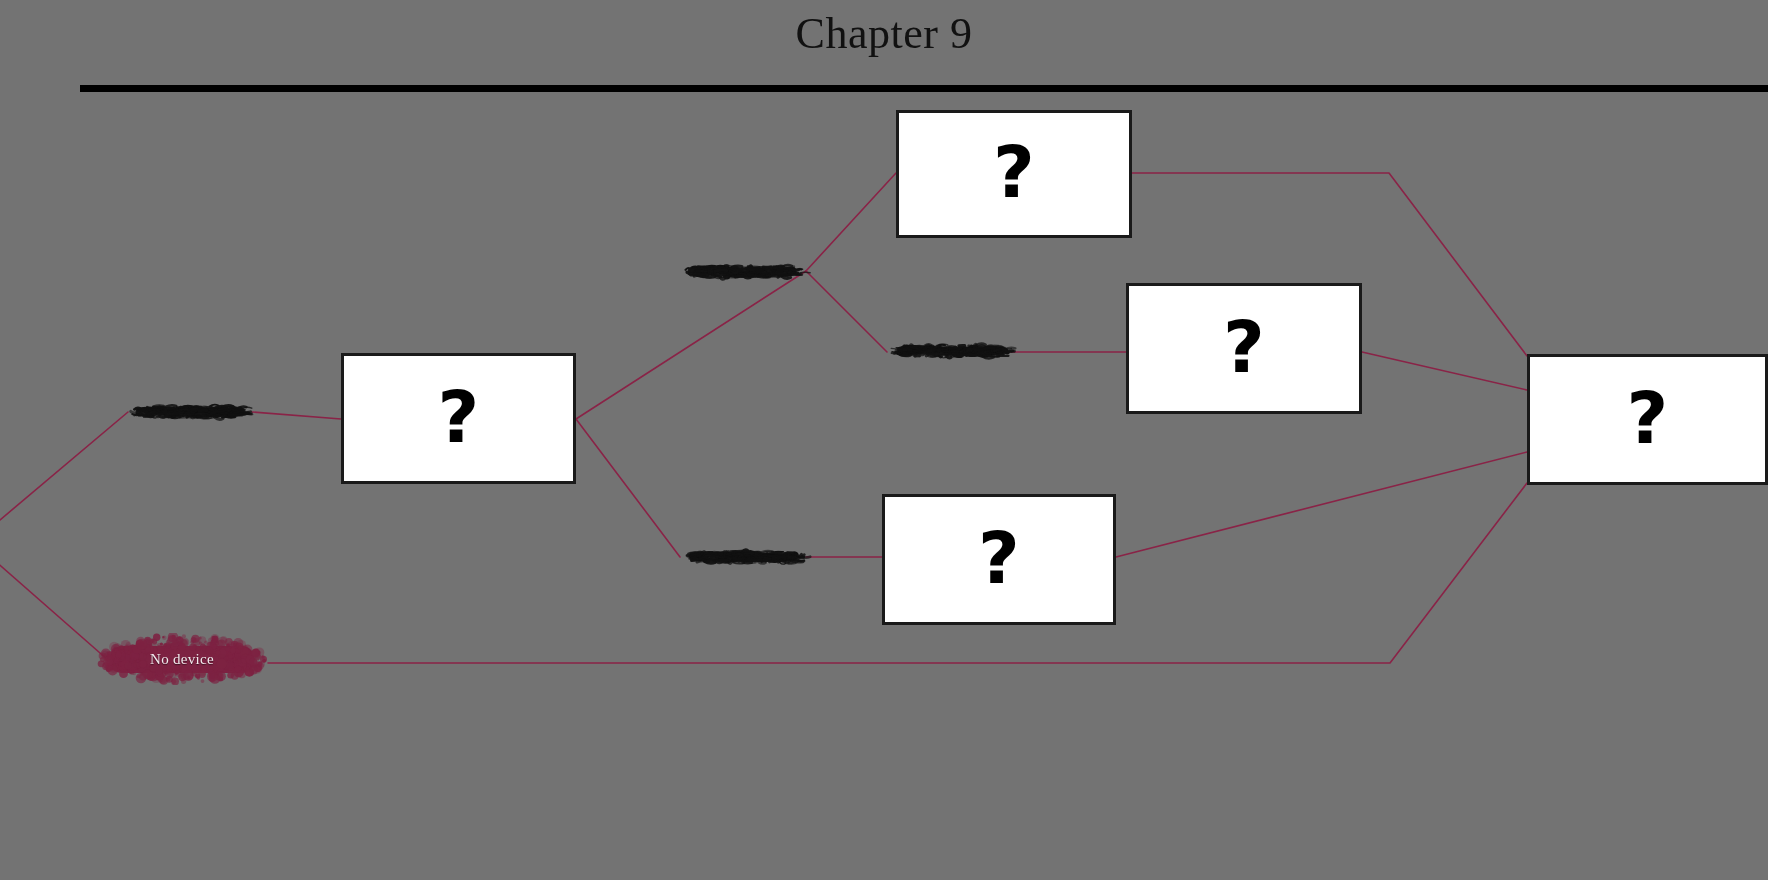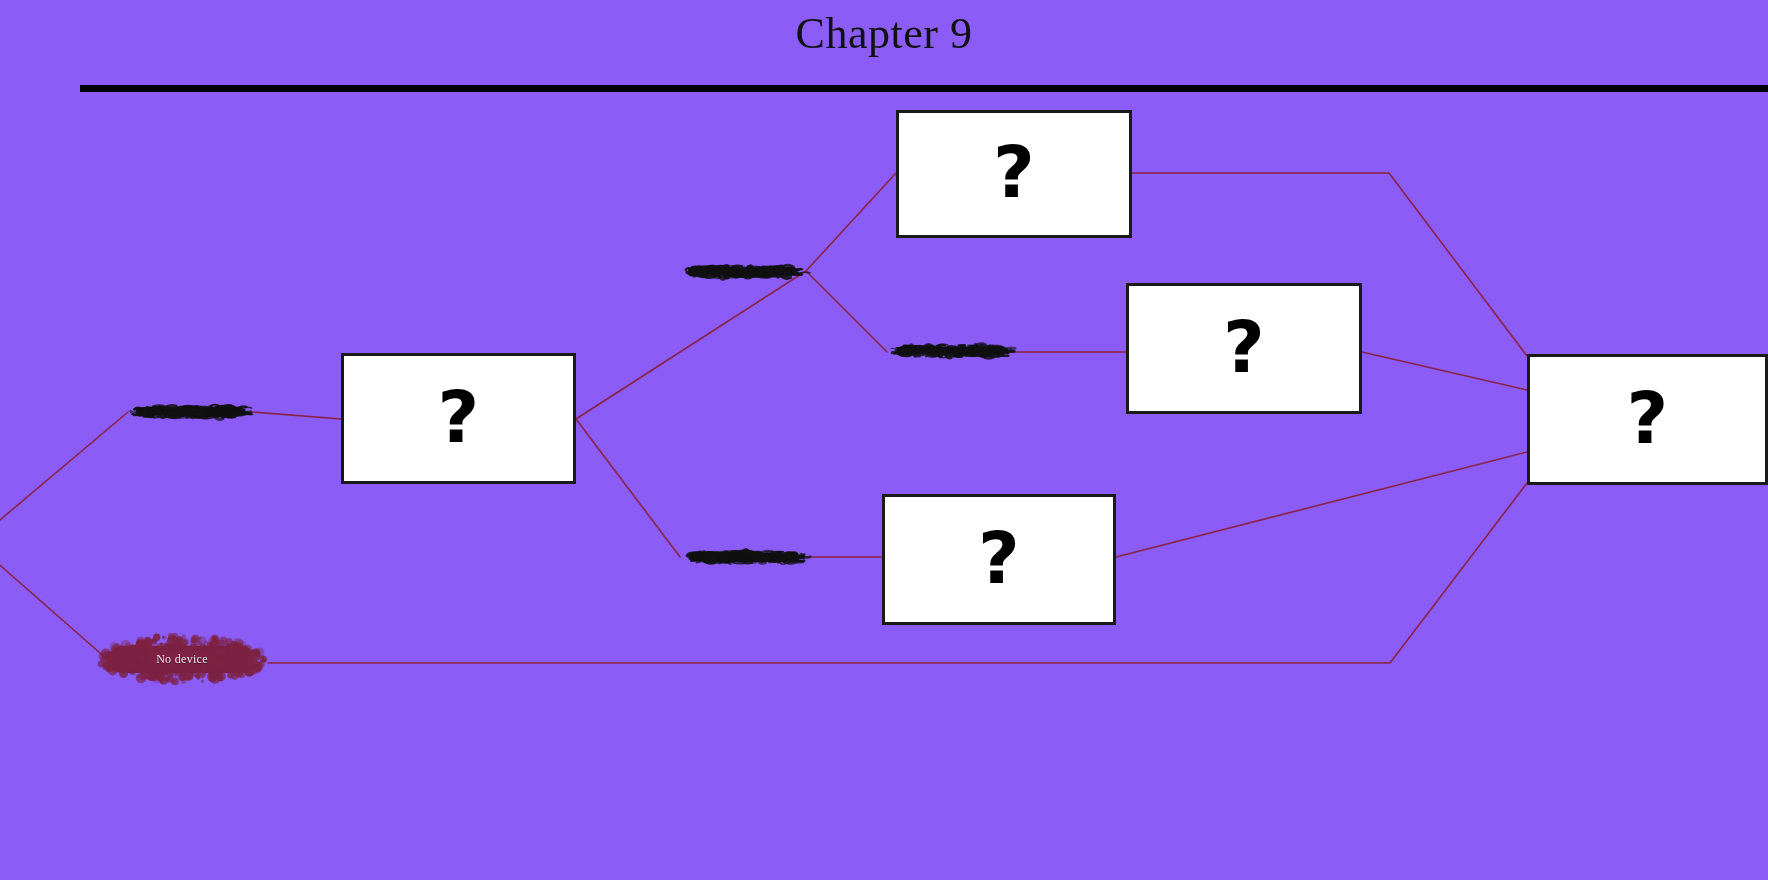--- a/index.html
+++ b/index.html
@@ -9,21 +9,21 @@
     background: #ffffff;
   }
   body {
     font-family: "Liberation Serif", serif;
     -webkit-font-smoothing: antialiased;
   }
   #page {
     position: relative;
     width: 1768px;
     height: 880px;
-    background: #8b5cf6;
+    background: #737373;
     overflow: hidden;
   }
 
   
   #page-title {
     position: absolute;
     left: 0;
     top: 10px;
     width: 1768px;
     text-align: center;
@@ -89,21 +89,21 @@
   }
   .brushnode .brush-svg {
     position: absolute;
     left: 0;
     top: 0;
   }
   .brushnode .brush-label {
     position: relative;
     z-index: 3;
     font-family: "Liberation Serif", serif;
-    font-size: 12px;
+    font-size: 15px;
     color: #f3eaee;
     letter-spacing: 0.3px;
     text-shadow: 0 1px 1px rgba(0,0,0,.55);
     white-space: nowrap;
   }
 </style>
 </head>
 <body>
 
 <div id="page">

